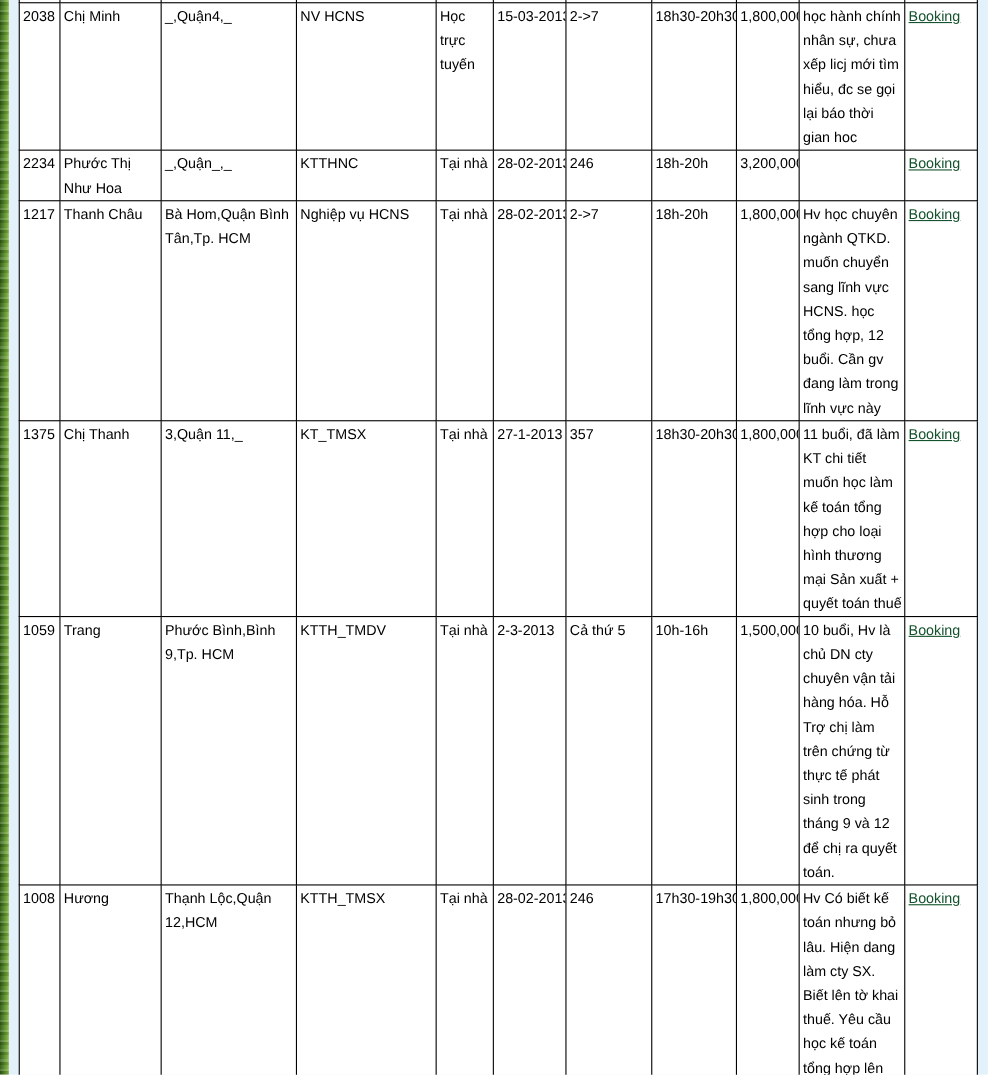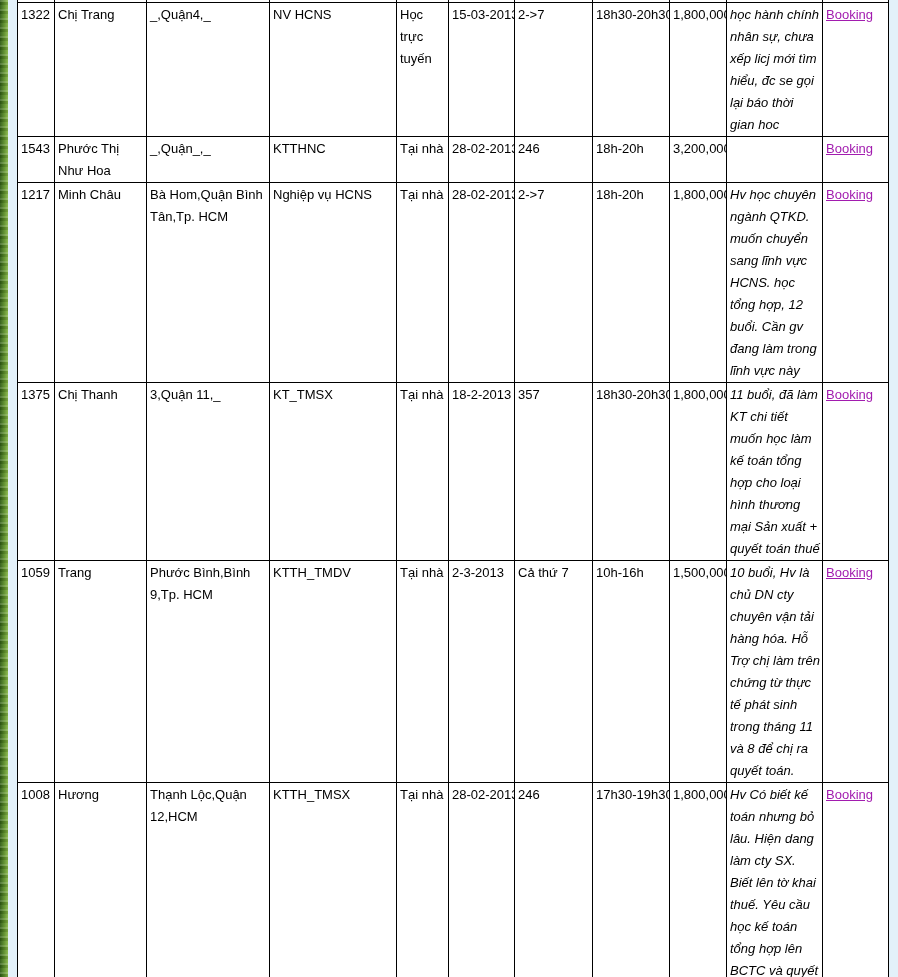--- a/index.html
+++ b/index.html
@@ -44,24 +44,24 @@
   table.booking-table td {
     border: 1px solid #000000;
     vertical-align: top;
     padding: 1px 2px 0 3px;
     overflow: hidden;
     word-wrap: break-word;
   }
   td.c-id       { }
   td.c-date, td.c-time { white-space: nowrap; padding-left: 2px; padding-right: 1px; }
   td.c-price    { text-align: right; white-space: nowrap; padding-left: 1px; padding-right: 1px; }
-  td.c-note     { padding-left: 2px; padding-right: 1px; font-style: italic; }
+  td.c-note     { padding-left: 2px; padding-right: 1px; }
   tr.sliver-row td { height: 4px; padding: 0; }
   a.booking-link {
-    color: #a21caf;
+    color: #14532d;
     text-decoration: underline;
     cursor: pointer;
   }
 </style>
 </head>
 <body>
 
 <div class="side-stripe"></div>
 
 <div class="table-wrap">
@@ -89,86 +89,86 @@
         <td></td>
         <td></td>
         <td></td>
         <td></td>
         <td></td>
         <td></td>
         <td></td>
       </tr>
 
       <tr style="height:114px">
-        <td class="c-id">1322</td>
-        <td>Chị Trang</td>
+        <td class="c-id">2038</td>
+        <td>Chị Minh</td>
         <td>_,Quận4,_</td>
         <td>NV HCNS</td>
         <td>Học trực tuyến</td>
         <td class="c-date">15-03-2013</td>
         <td>2-&gt;7</td>
         <td class="c-time">18h30-20h30</td>
         <td class="c-price">1,800,000</td>
         <td class="c-note">học hành chính nhân sự, chưa xếp licj mới tìm hiểu, đc se gọi lại báo thời gian hoc</td>
         <td><a class="booking-link">Booking</a></td>
       </tr>
 
       <tr style="height:44px">
-        <td class="c-id">1543</td>
+        <td class="c-id">2234</td>
         <td>Phước Thị Như Hoa</td>
         <td>_,Quận_,_</td>
         <td>KTTHNC</td>
         <td>Tại nhà</td>
         <td class="c-date">28-02-2013</td>
         <td>246</td>
         <td class="c-time">18h-20h</td>
         <td class="c-price">3,200,000</td>
         <td class="c-note"></td>
         <td><a class="booking-link">Booking</a></td>
       </tr>
 
       <tr style="height:177px">
         <td class="c-id">1217</td>
-        <td>Minh Châu</td>
+        <td>Thanh Châu</td>
         <td>Bà Hom,Quận Bình Tân,Tp. HCM</td>
         <td>Nghiệp vụ HCNS</td>
         <td>Tại nhà</td>
         <td class="c-date">28-02-2013</td>
         <td>2-&gt;7</td>
         <td class="c-time">18h-20h</td>
         <td class="c-price">1,800,000</td>
         <td class="c-note">Hv học chuyên ngành QTKD. muốn chuyển sang lĩnh vực HCNS. học tổng hợp, 12 buổi. Cần gv đang làm trong lĩnh vực này</td>
         <td><a class="booking-link">Booking</a></td>
       </tr>
 
       <tr style="height:155px">
         <td class="c-id">1375</td>
         <td>Chị Thanh</td>
         <td>3,Quận 11,_</td>
         <td>KT_TMSX</td>
         <td>Tại nhà</td>
-        <td class="c-date">18-2-2013</td>
+        <td class="c-date">27-1-2013</td>
         <td>357</td>
         <td class="c-time">18h30-20h30</td>
         <td class="c-price">1,800,000</td>
         <td class="c-note">11 buổi, đã làm KT chi tiết muốn học làm kế toán tổng hợp cho loại hình thương mại Sản xuất + quyết toán thuế</td>
         <td><a class="booking-link">Booking</a></td>
       </tr>
 
       <tr style="height:198px">
         <td class="c-id">1059</td>
         <td>Trang</td>
         <td>Phước Bình,Bình 9,Tp. HCM</td>
         <td>KTTH_TMDV</td>
         <td>Tại nhà</td>
         <td class="c-date">2-3-2013</td>
-        <td>Cả thứ 7</td>
+        <td>Cả thứ 5</td>
         <td class="c-time">10h-16h</td>
         <td class="c-price">1,500,000</td>
-        <td class="c-note">10 buổi, Hv là chủ DN cty chuyên vận tải hàng hóa. Hỗ Trợ chị làm trên chứng từ thực tế phát sinh trong tháng 11 và 8 để chị ra quyết toán.</td>
+        <td class="c-note">10 buổi, Hv là chủ DN cty chuyên vận tải hàng hóa. Hỗ Trợ chị làm trên chứng từ thực tế phát sinh trong tháng 9 và 12 để chị ra quyết toán.</td>
         <td><a class="booking-link">Booking</a></td>
       </tr>
 
       <tr style="height:290px">
         <td class="c-id">1008</td>
         <td>Hương</td>
         <td>Thạnh Lộc,Quận 12,HCM</td>
         <td>KTTH_TMSX</td>
         <td>Tại nhà</td>
         <td class="c-date">28-02-2013</td>

